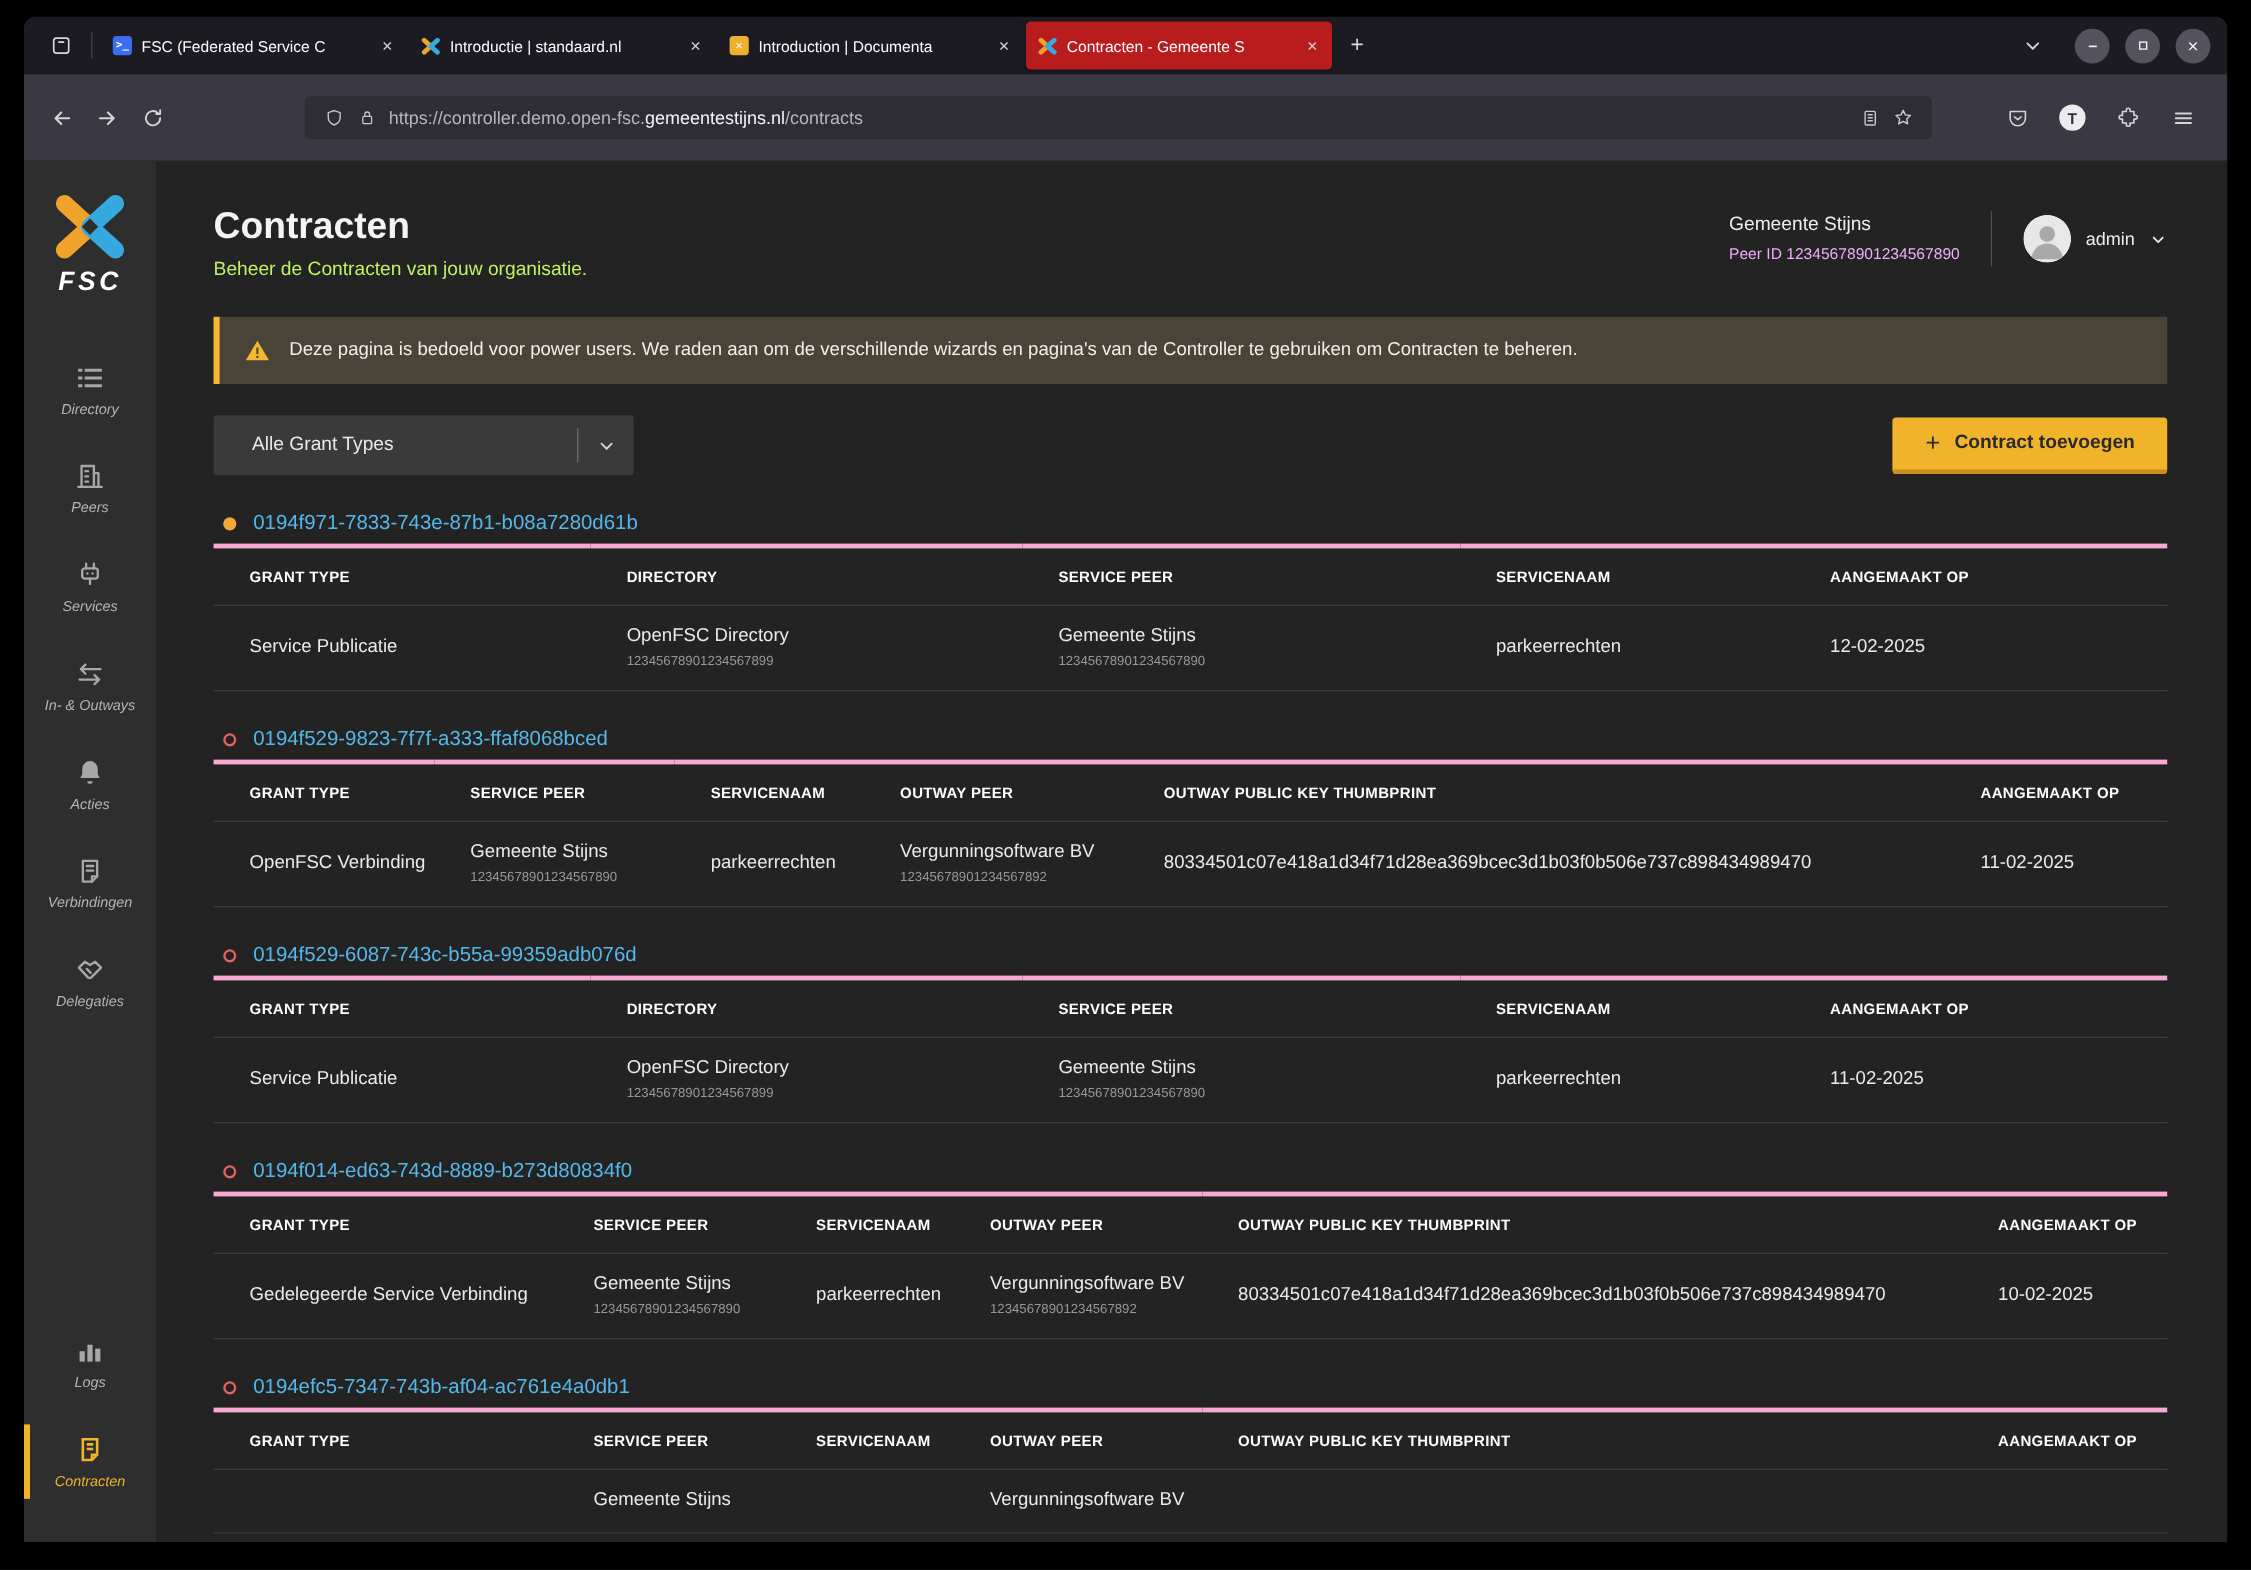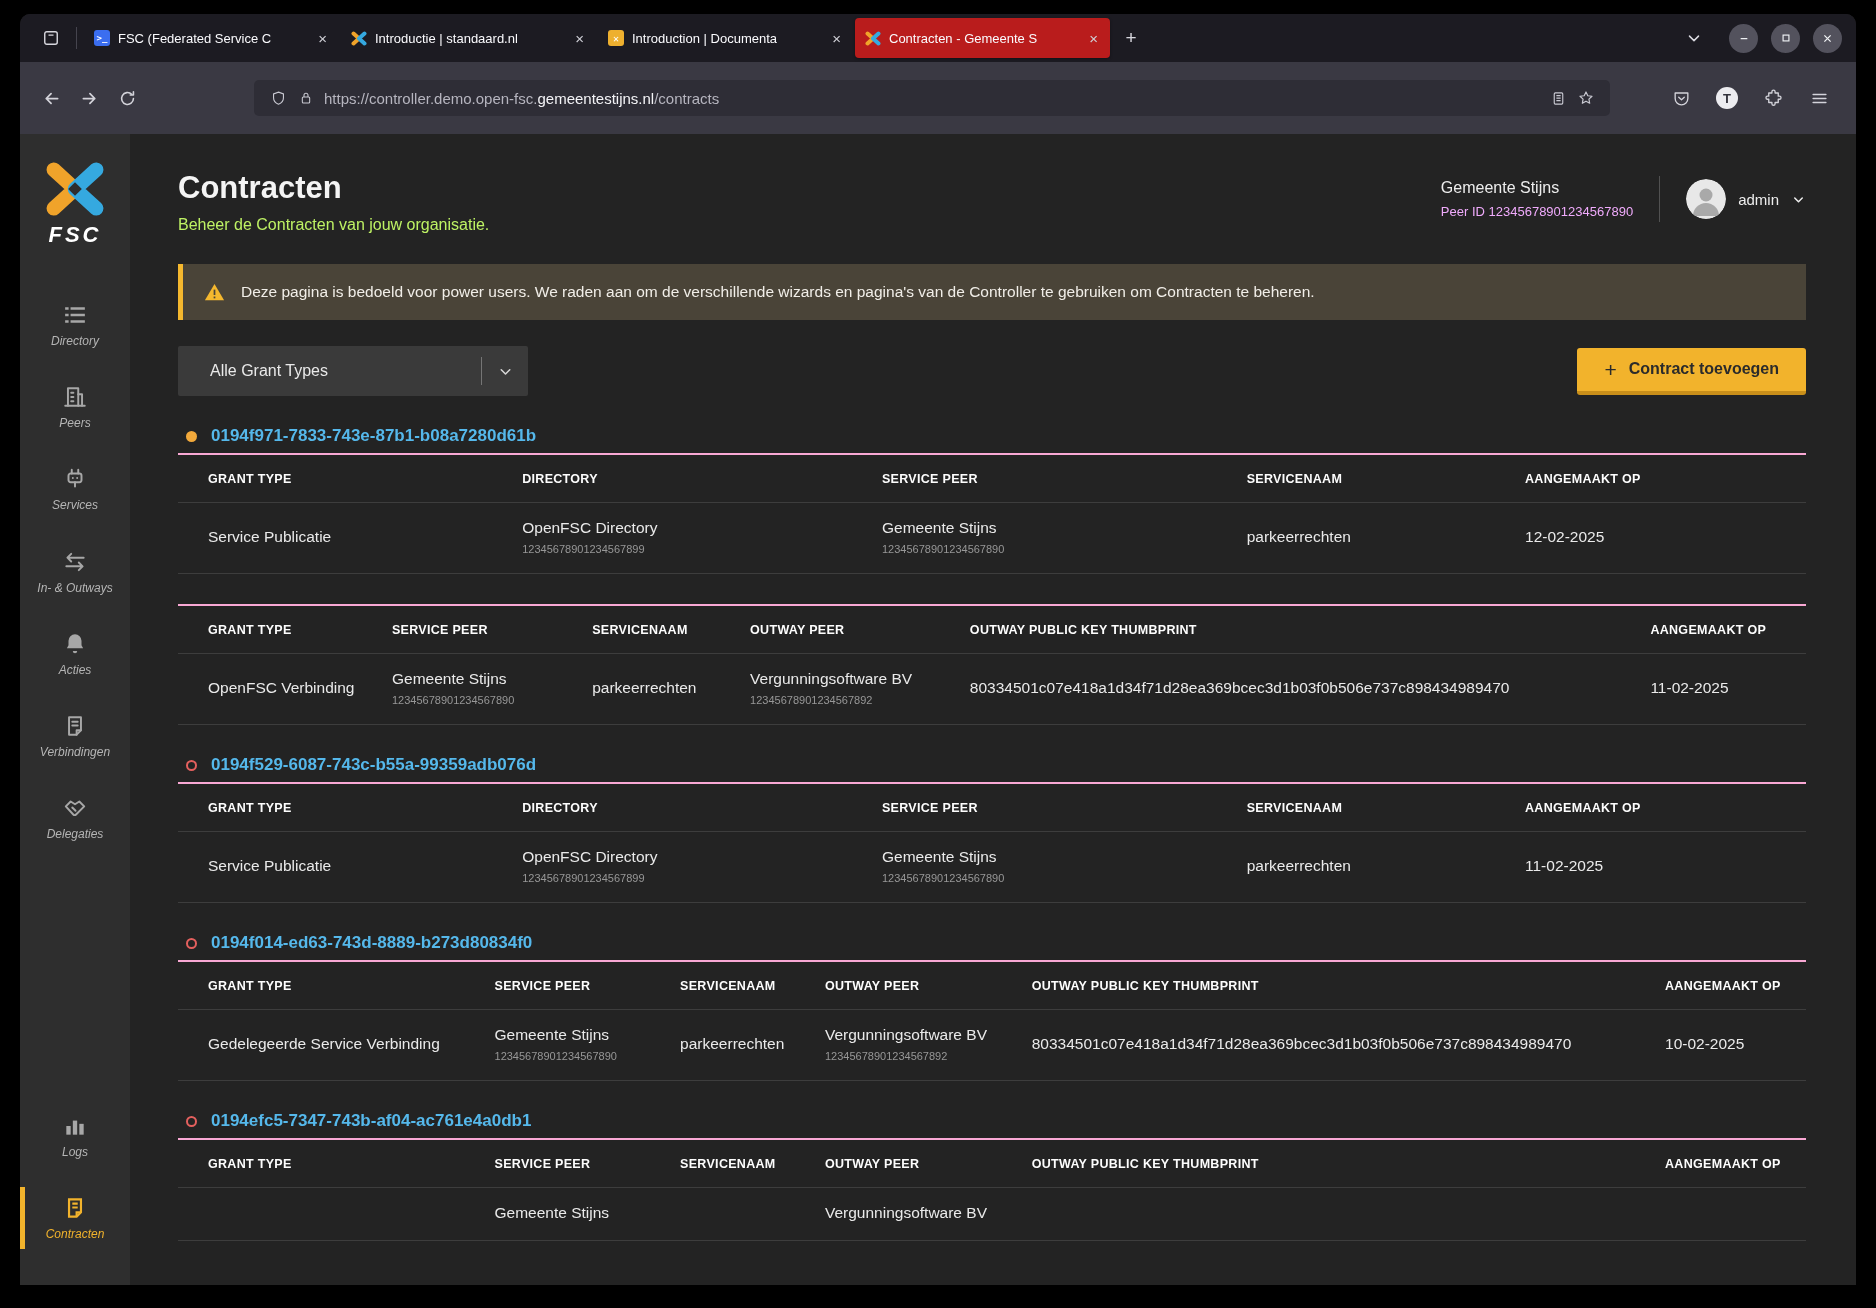--- a/index.html
+++ b/index.html
@@ -94,22 +94,22 @@
   .add-btn{height:47px;background:#f2b32c;border:none;border-bottom:4px solid #c98f1a;border-radius:3px;
     display:flex;align-items:center;gap:12px;padding:0 27px;cursor:pointer;
     font-family:inherit;font-size:16px;font-weight:bold;color:#2b2b2b;}
   .add-plus{font-size:21px;font-weight:normal;line-height:1;}
   
   .contract{margin-top:30px;}
   .c-head{display:flex;align-items:center;gap:14px;margin-bottom:7px;padding-left:8px;}
   .dot{width:11px;height:11px;border-radius:50%;flex:0 0 auto;box-sizing:border-box;}
   .dot.yellow-dot{background:#f2a93b;}
   .dot.red-circle{border:2px solid #e4605e;background:transparent;}
-  .c-link{font-size:17px;font-weight:bold;color:#55b8eb;text-decoration:none;cursor:pointer;}
-  table.c-table{width:100%;border-collapse:collapse;table-layout:fixed;border-top:2px solid #f9a8d4;}
+  .c-link{font-size:17px;font-weight:normal;color:#55b8eb;text-decoration:none;cursor:pointer;}
+  table.c-table{width:100%;border-collapse:collapse;table-layout:fixed;border-top:4px solid #f9a8d4;}
   .c-table th{font-size:12.5px;font-weight:bold;color:#fdfdfd;letter-spacing:.3px;text-align:left;
     padding:17px 16px 16px 30px;border-bottom:1px solid #3d3d3d;white-space:nowrap;}
   .c-table td{padding:16px 16px 18px 30px;border-bottom:1px solid #3d3d3d;vertical-align:middle;}
   .cell-main{font-size:15.5px;color:#eaeaea;white-space:nowrap;}
   .cell-sub{font-size:11px;color:#979797;margin-top:6px;white-space:nowrap;}
 </style>
 </head>
 <body>
 
 <div class="window">
@@ -455,20 +455,24 @@
      </td>
                   <td>
        <div class="cell-main">12-02-2025</div>
 
      </td>
                 </tr>
               </tbody>
        </table>
      </section>
           <section class="contract">
+       <div class="c-head">
+         <span class="dot red-circle"></span>
+         <a class="c-link">0194f529-9823-7f7f-a333-ffaf8068bced</a>
+       </div>
        <table class="c-table">
          <colgroup>
                 <col style="width:11.3%">
                 <col style="width:12.3%">
                 <col style="width:9.7%">
                 <col style="width:13.5%">
                 <col style="width:41.8%">
                 <col style="width:11.4%">
               </colgroup>
          <thead>

